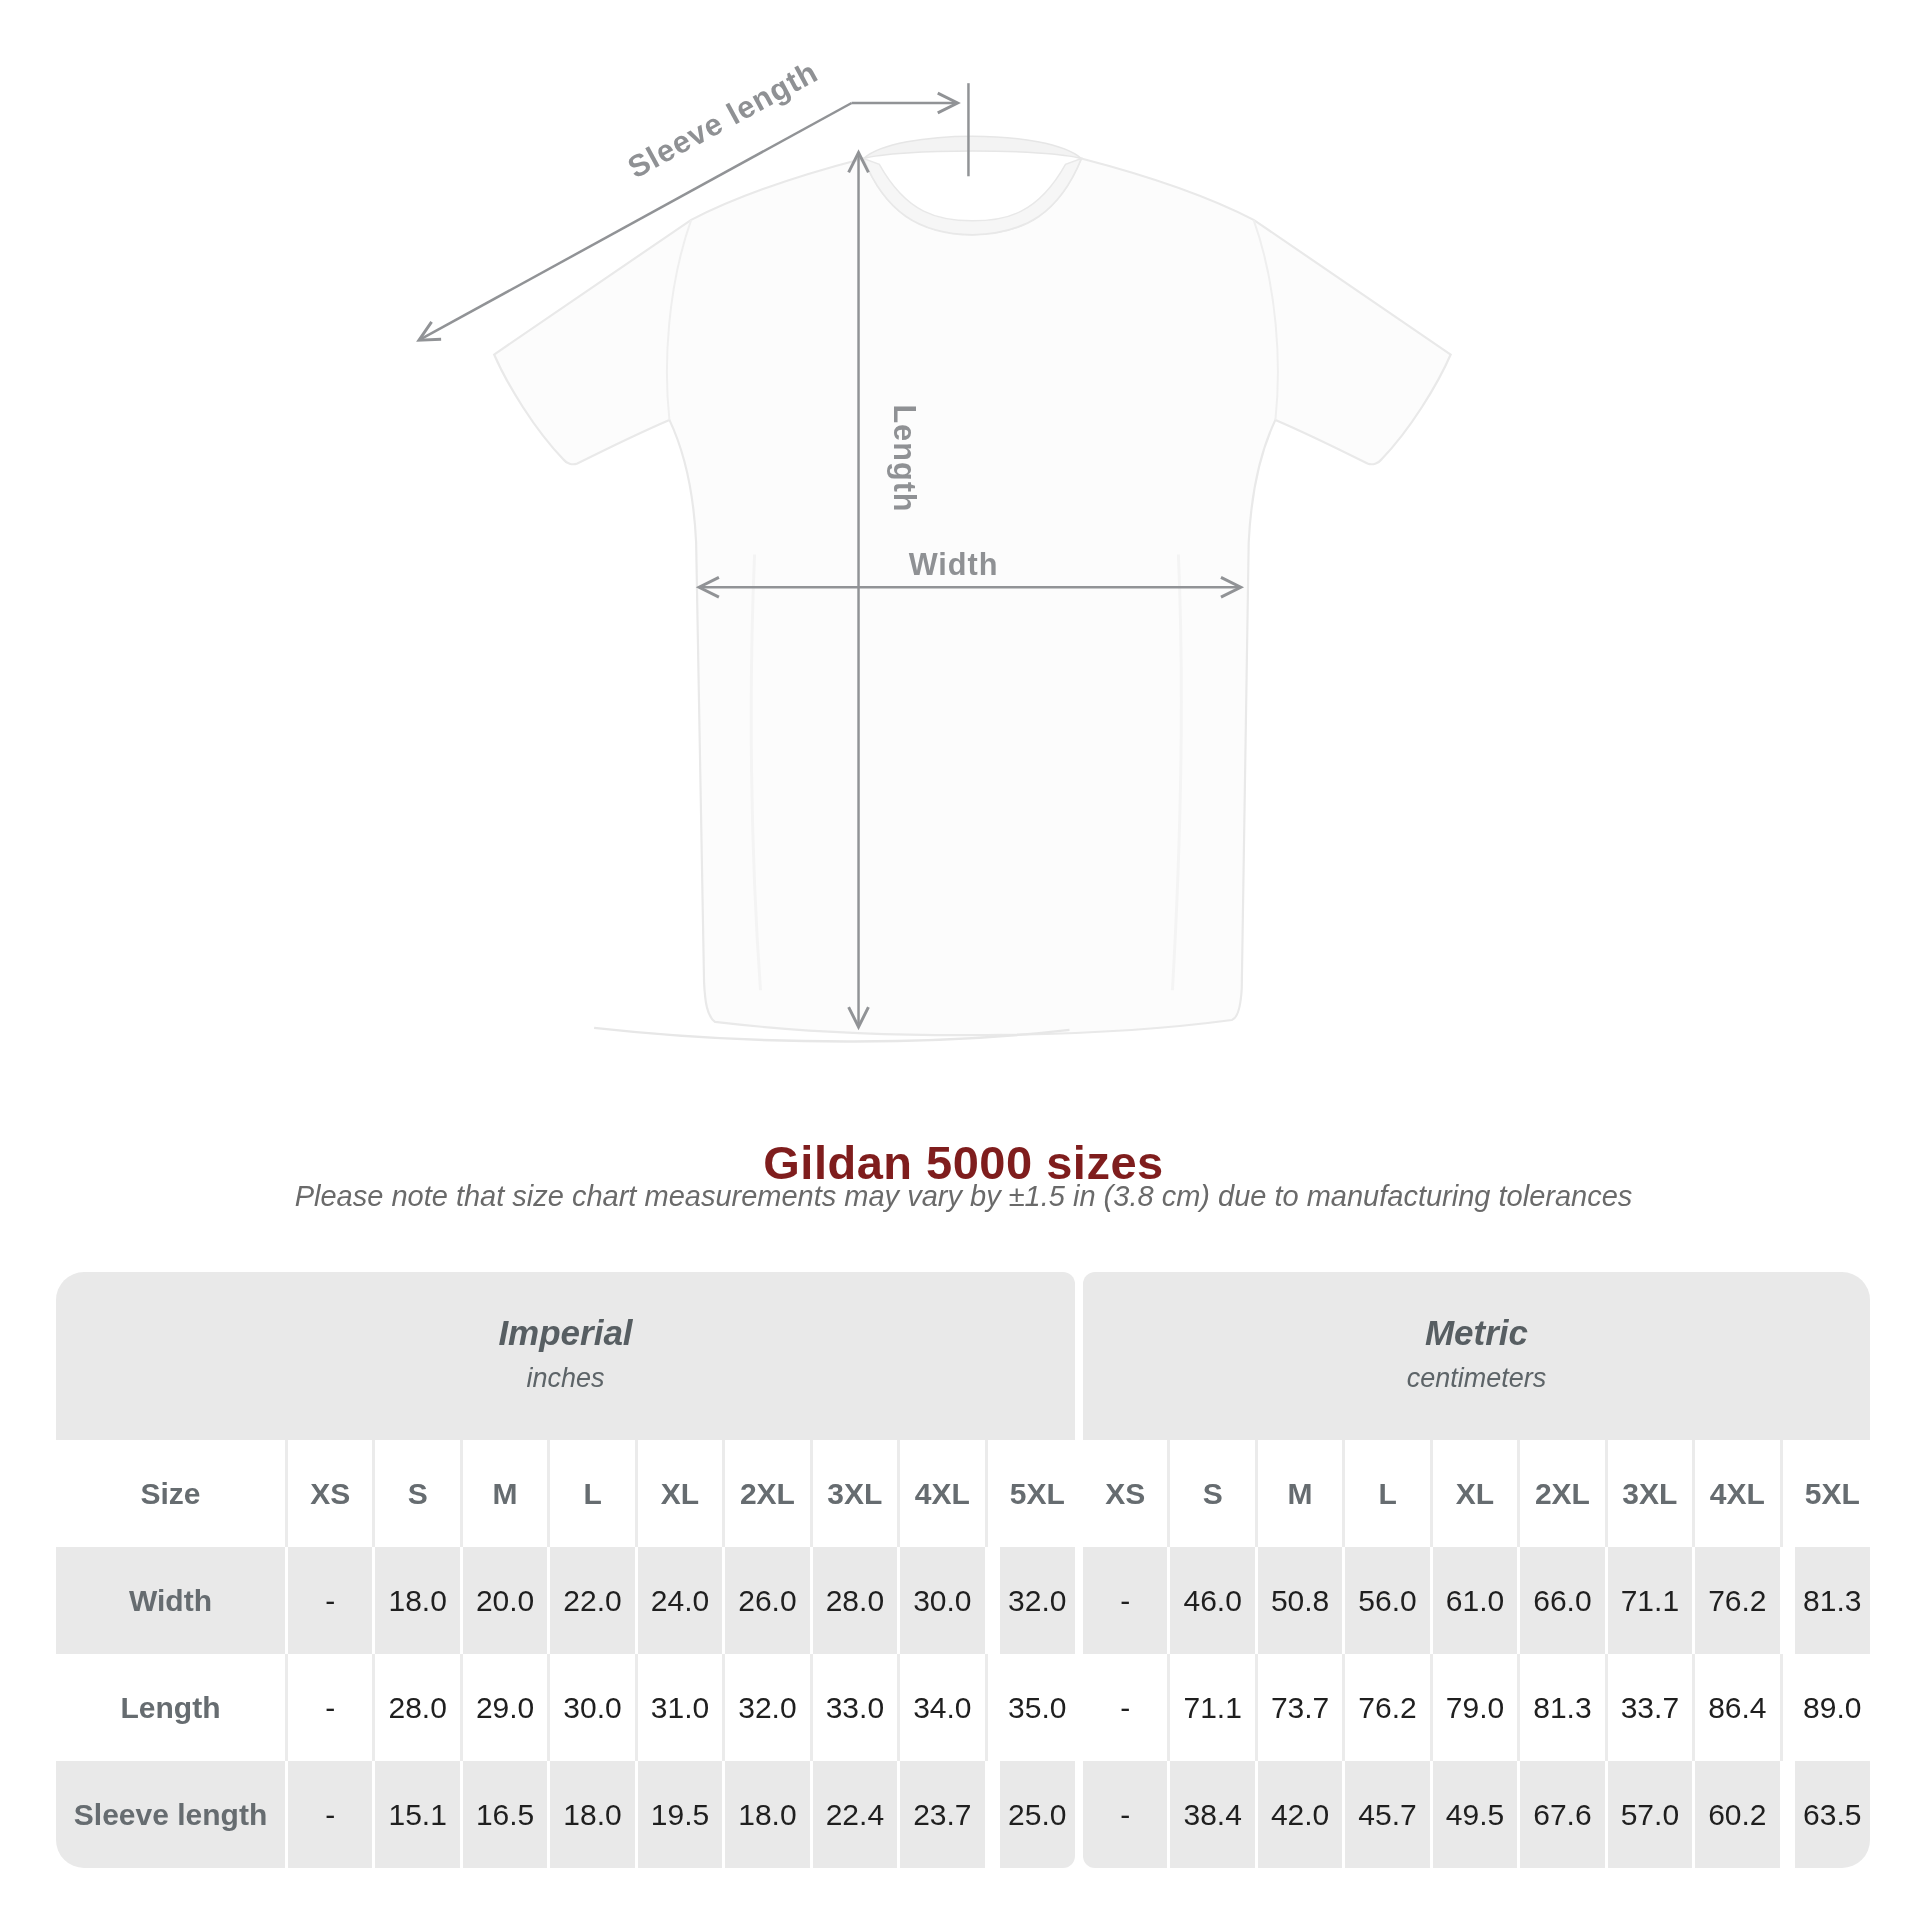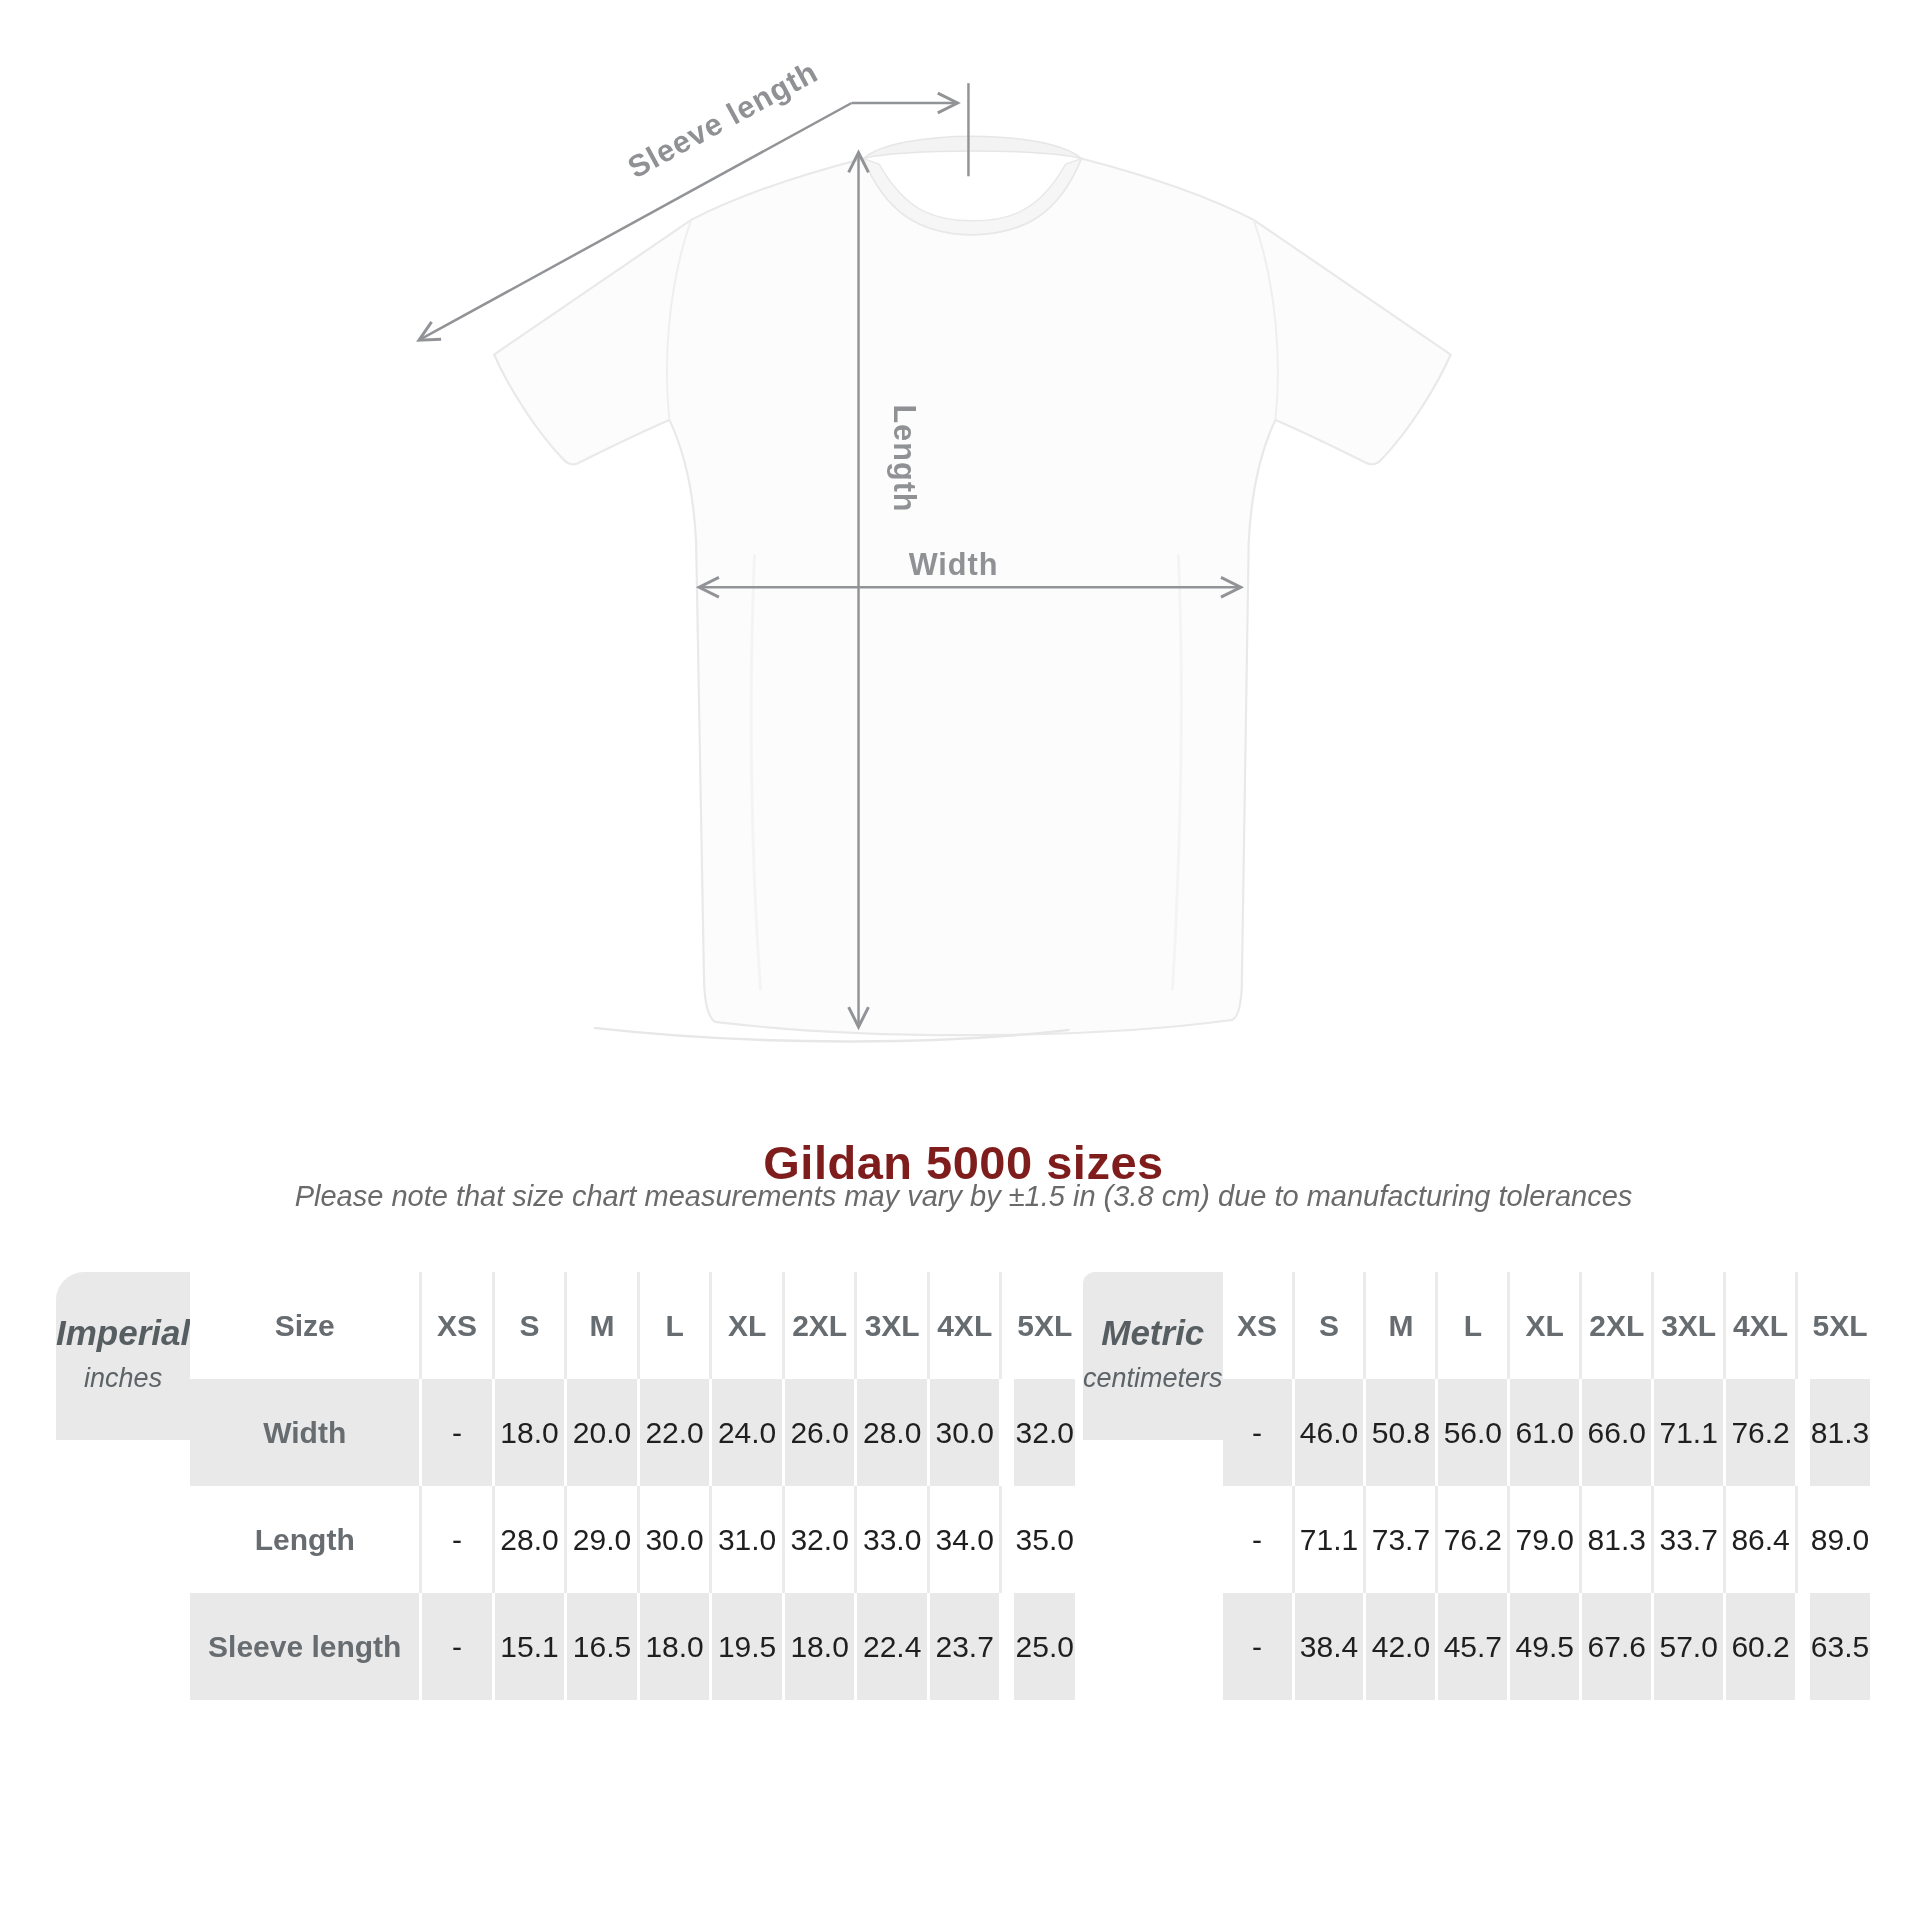--- a/index.html
+++ b/index.html
@@ -36,21 +36,21 @@
     text-align: center;
     font-size: 29px; font-style: italic; color: #6a6a6a;
   }
 
   
   .size-table {
     position: absolute; top: 1272px; left: 56px;
     width: 1814px; height: 596px;
     display: flex; gap: 8px;
   }
-  .half { overflow: hidden; display: flex; flex-direction: row; height: 100%; }
+  .half { overflow: hidden; display: flex; flex-direction: column; height: 100%; }
   .half.imperial { width: 1019px; border-radius: 28px 12px 12px 28px; }
   .half.metric   { flex: 1;      border-radius: 12px 28px 28px 12px; }
 
   .half-header {
     height: 168px; background: #e9e9e9;
     display: flex; flex-direction: column;
     align-items: center; justify-content: center;
     gap: 10px; padding-bottom: 6px;
   }
   .unit-name { font-size: 35px; font-weight: 700; font-style: italic; color: #575e62; }

